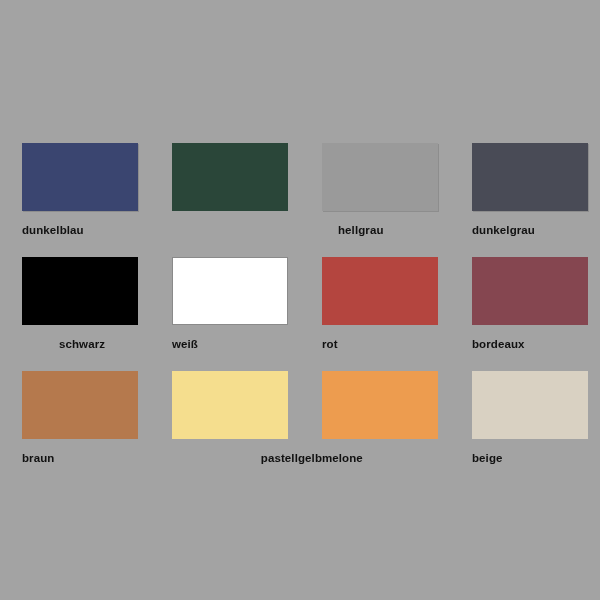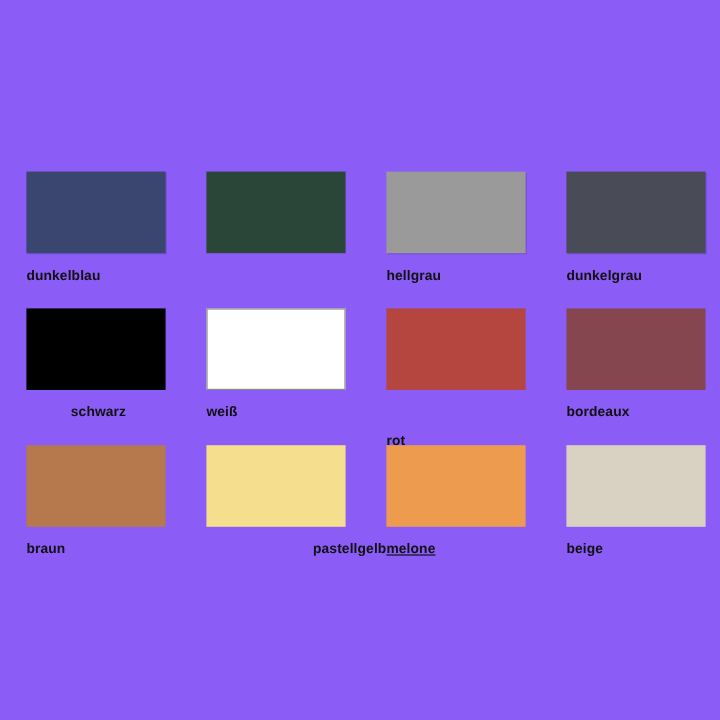--- a/index.html
+++ b/index.html
@@ -67,75 +67,75 @@
     color: #111111;
     font-weight: 700;
     letter-spacing: 0.1px;
     white-space: nowrap;
     font-family: "Liberation Sans", sans-serif;
   }
 </style>
 </head>
 <body>
 
-<div id="swatch-board" style="background: #8b5cf6;">
+<div id="swatch-board" style="background: #a3a3a3;">
   <div class="grid">
 
     <div class="cell">
       <div class="chip shadowed" title="dunkelblau" style="background: rgb(58, 69, 112);"></div>
       <div class="label" style="color: rgb(17, 17, 17);">dunkelblau</div>
     </div>
 
     <div class="cell">
       <div class="chip" title="grün" style="background: rgb(42, 70, 57);"></div>
     </div>
 
     <div class="cell">
       <div class="chip shadowed" title="hellgrau" style="background: rgb(154, 154, 154);"></div>
-      <div class="label" style="color: rgb(17, 17, 17);">hellgrau</div>
+      <div class="label" style="color: rgb(17, 17, 17); margin-left: 16px;">hellgrau</div>
     </div>
 
     <div class="cell">
       <div class="chip shadowed" title="dunkelgrau" style="background: rgb(73, 75, 86);"></div>
       <div class="label" style="color: rgb(17, 17, 17);">dunkelgrau</div>
     </div>
 
     <div class="cell">
       <div class="chip" title="schwarz" style="background: rgb(0, 0, 0);"></div>
       <div class="label" style="color: rgb(17, 17, 17); margin-left: 37px;">schwarz</div>
     </div>
 
     <div class="cell">
       <div class="chip outlined" title="weiß" style="background: rgb(255, 255, 255);"></div>
       <div class="label" style="color: rgb(17, 17, 17);">weiß</div>
     </div>
 
     <div class="cell">
       <div class="chip" title="rot" style="background: rgb(180, 69, 63);"></div>
-      <div class="label" style="color: rgb(17, 17, 17); margin-top: 24px;">rot</div>
+      <div class="label" style="color: rgb(17, 17, 17);">rot</div>
     </div>
 
     <div class="cell">
       <div class="chip" title="bordeaux" style="background: rgb(133, 70, 80);"></div>
       <div class="label" style="color: rgb(17, 17, 17);">bordeaux</div>
     </div>
 
     <div class="cell">
       <div class="chip" title="braun" style="background: rgb(181, 121, 77);"></div>
       <div class="label" style="color: rgb(17, 17, 17);">braun</div>
     </div>
 
     <div class="cell">
       <div class="chip" title="pastellgelb" style="background: rgb(245, 222, 142);"></div>
       <div class="label" style="color: rgb(17, 17, 17); text-align: right;">pastellgelb</div>
     </div>
 
     <div class="cell">
       <div class="chip" title="melone" style="background: rgb(237, 156, 79);"></div>
-      <div class="label" style="color: rgb(17, 17, 17); text-decoration: underline;">melone</div>
+      <div class="label" style="color: rgb(17, 17, 17);">melone</div>
     </div>
 
     <div class="cell">
       <div class="chip" title="beige" style="background: rgb(217, 209, 194);"></div>
       <div class="label" style="color: rgb(17, 17, 17);">beige</div>
     </div>
 
   </div>
 </div>
 

